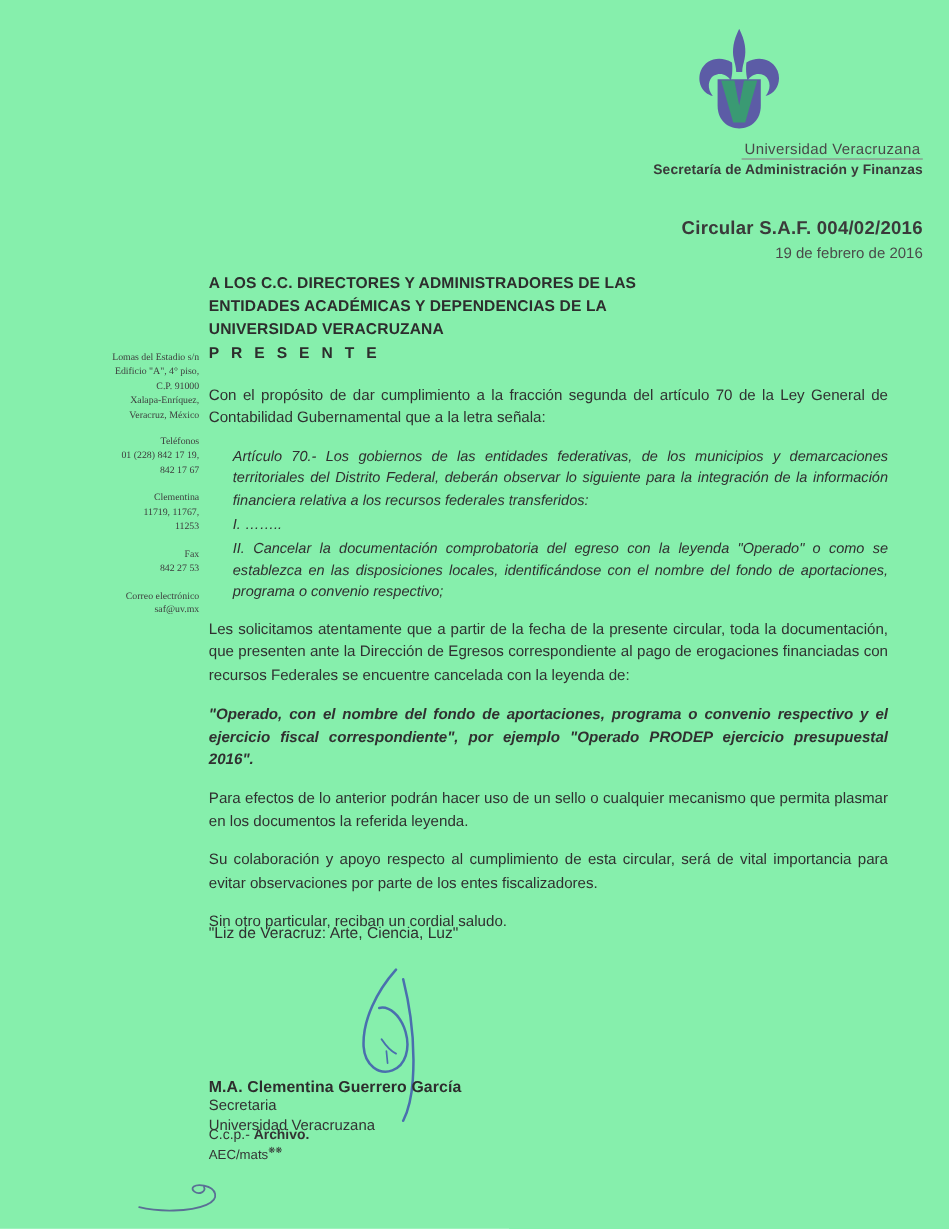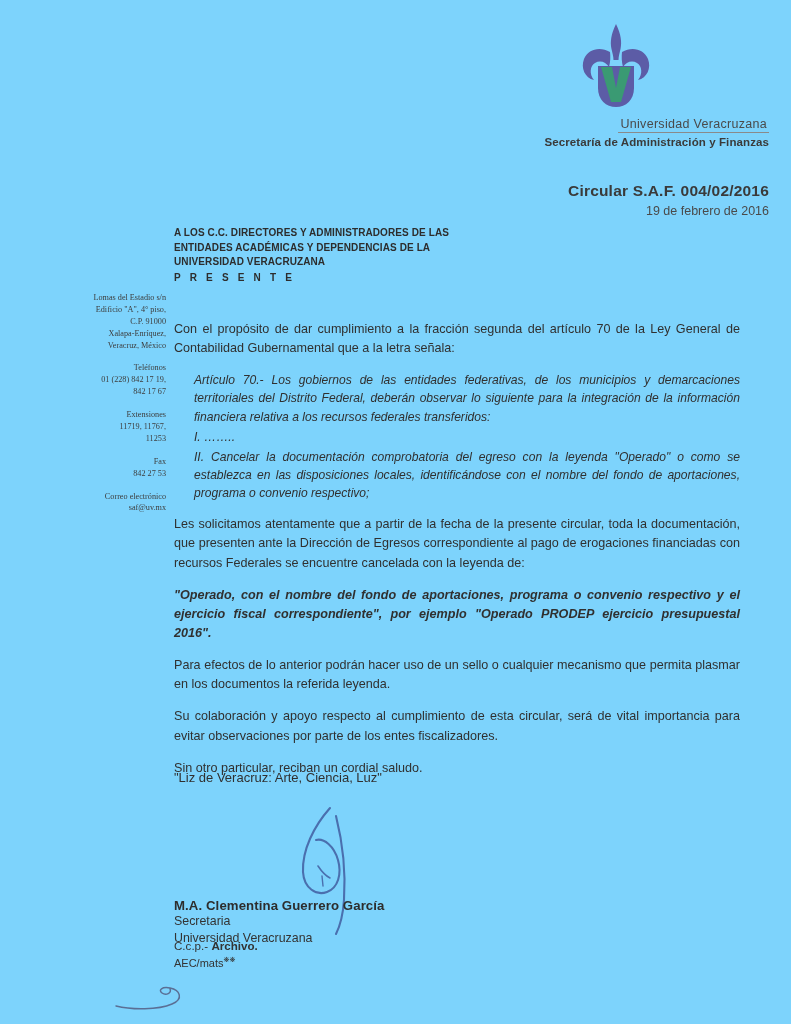--- a/index.html
+++ b/index.html
@@ -13,21 +13,21 @@
     height: 1024px;
     position: relative;
     font-family: "Liberation Sans", sans-serif;
     color: #2b2b2b;
     overflow: hidden;
   }
 
   .page {
     position: absolute;
     inset: 0;
-    background: #7dd3fc;
+    background: #86efac;
   }
 
   
   .letterhead {
     position: absolute;
     top: 22px;
     right: 22px;
     width: 270px;
     text-align: right;
   }
@@ -83,21 +83,21 @@
   .sb-group { margin-bottom: 11px; font-family: Liberation Serif, serif; }
   .sb-label { display: block; }
   .sb-line  { display: block; }
 
   
   .addressee {
     position: absolute;
     left: 174px;
     top: 226px;
     width: 520px;
-    font-size: 10px;
+    font-size: 13px;
     font-weight: bold;
     line-height: 1.47;
     color: #2d2d2d;
     letter-spacing: .1px;
   }
   .presente {
     letter-spacing: 3.2px;
     display: block;
     margin-top: 1px;
   }
@@ -230,21 +230,21 @@
     </div>
 
     <div class="sb-group">
       <span class="sb-label">Teléfonos</span>
       <span class="sb-line">01 (228) 842 17 19,</span>
       <span class="sb-line">842 17 67</span>
     </div>
 
 
     <div class="sb-group">
-      <span class="sb-label">Extensiones</span>
+      <span class="sb-label">Clementina</span>
       <span class="sb-line">11719, 11767,</span>
       <span class="sb-line">11253</span>
     </div>
 
     <div class="sb-group">
       <span class="sb-label">Fax</span>
       <span class="sb-line">842 27 53</span>
     </div>
 
     <div class="sb-group">

